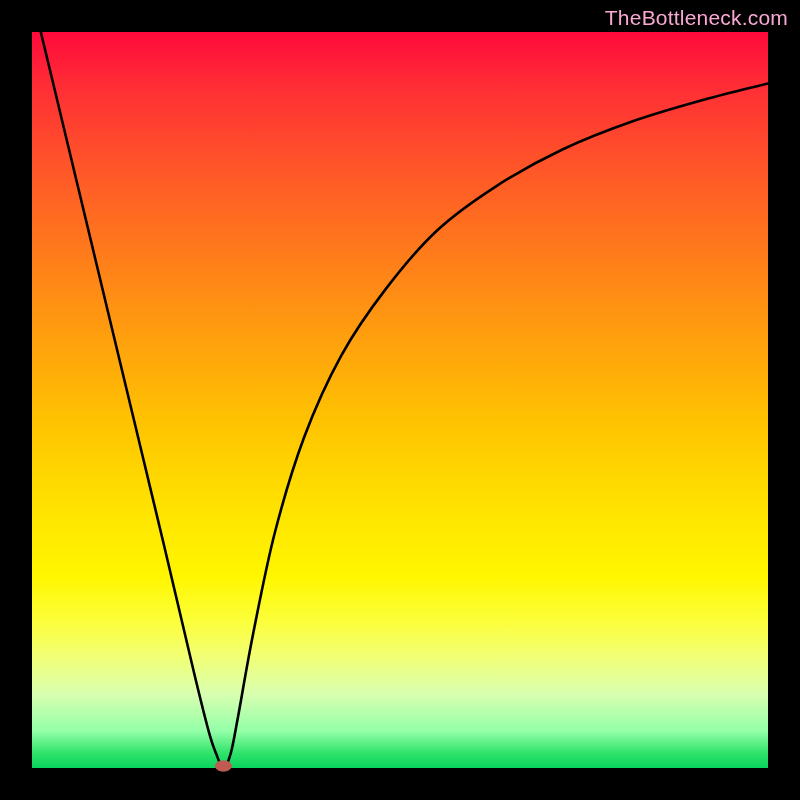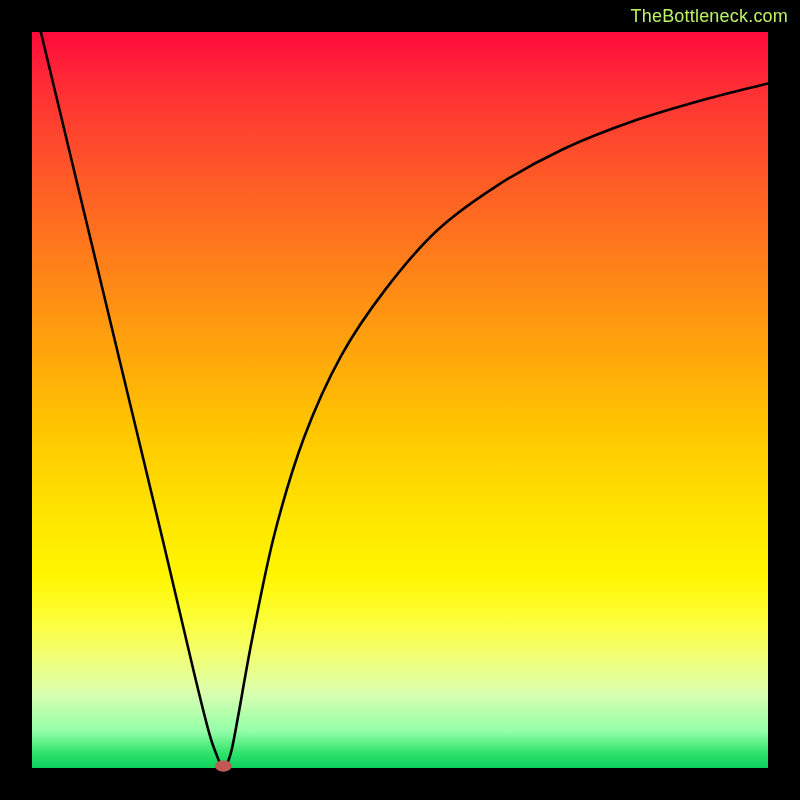--- a/index.html
+++ b/index.html
@@ -45,22 +45,22 @@
       #d8ffb0 90%,
       #93ffa8 95%,
       #2fe26a 98%,
       #0ad35d 100%
     );
   }
   .watermark {
     position: absolute;
     top: 6px;
     right: 12px;
-    color: #bef264;
-    font-size: 18px;
+    color: #f9a8d4;
+    font-size: 21px;
     font-weight: 500;
     letter-spacing: 0.2px;
     font-family: Arial, sans-serif;
   }
   svg.curve {
     position: absolute;
     left: 0;
     top: 0;
     width: 100%;
     height: 100%;

